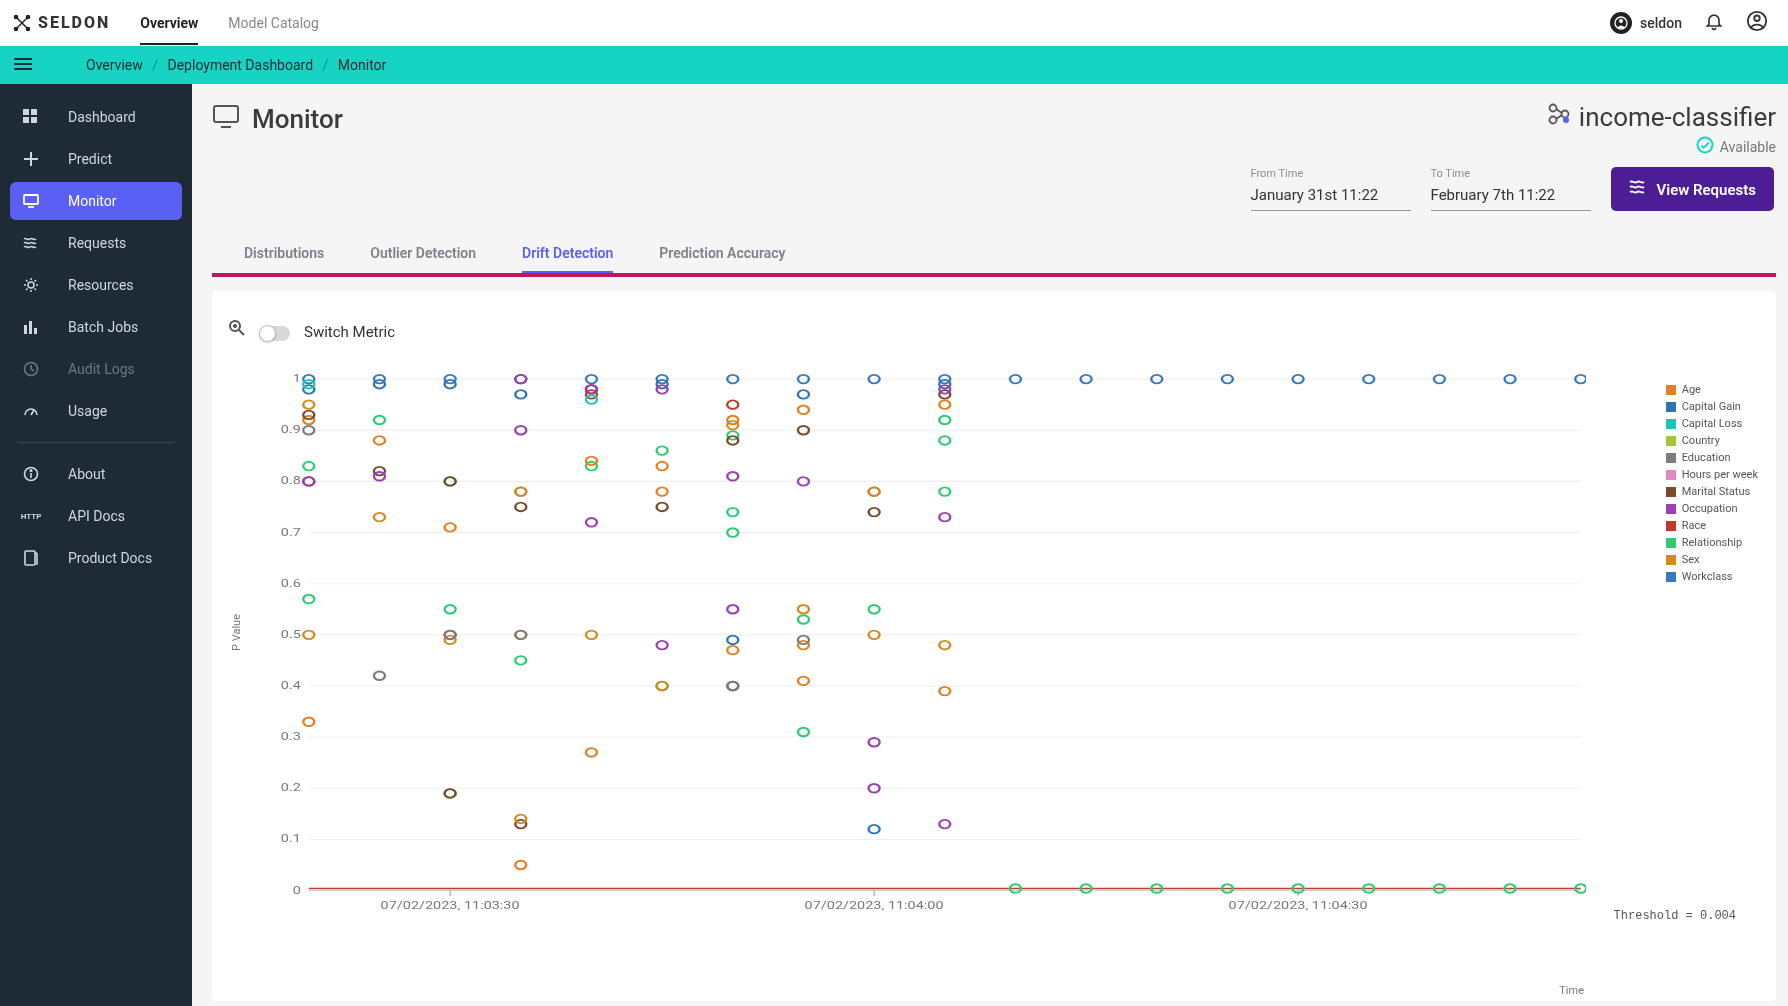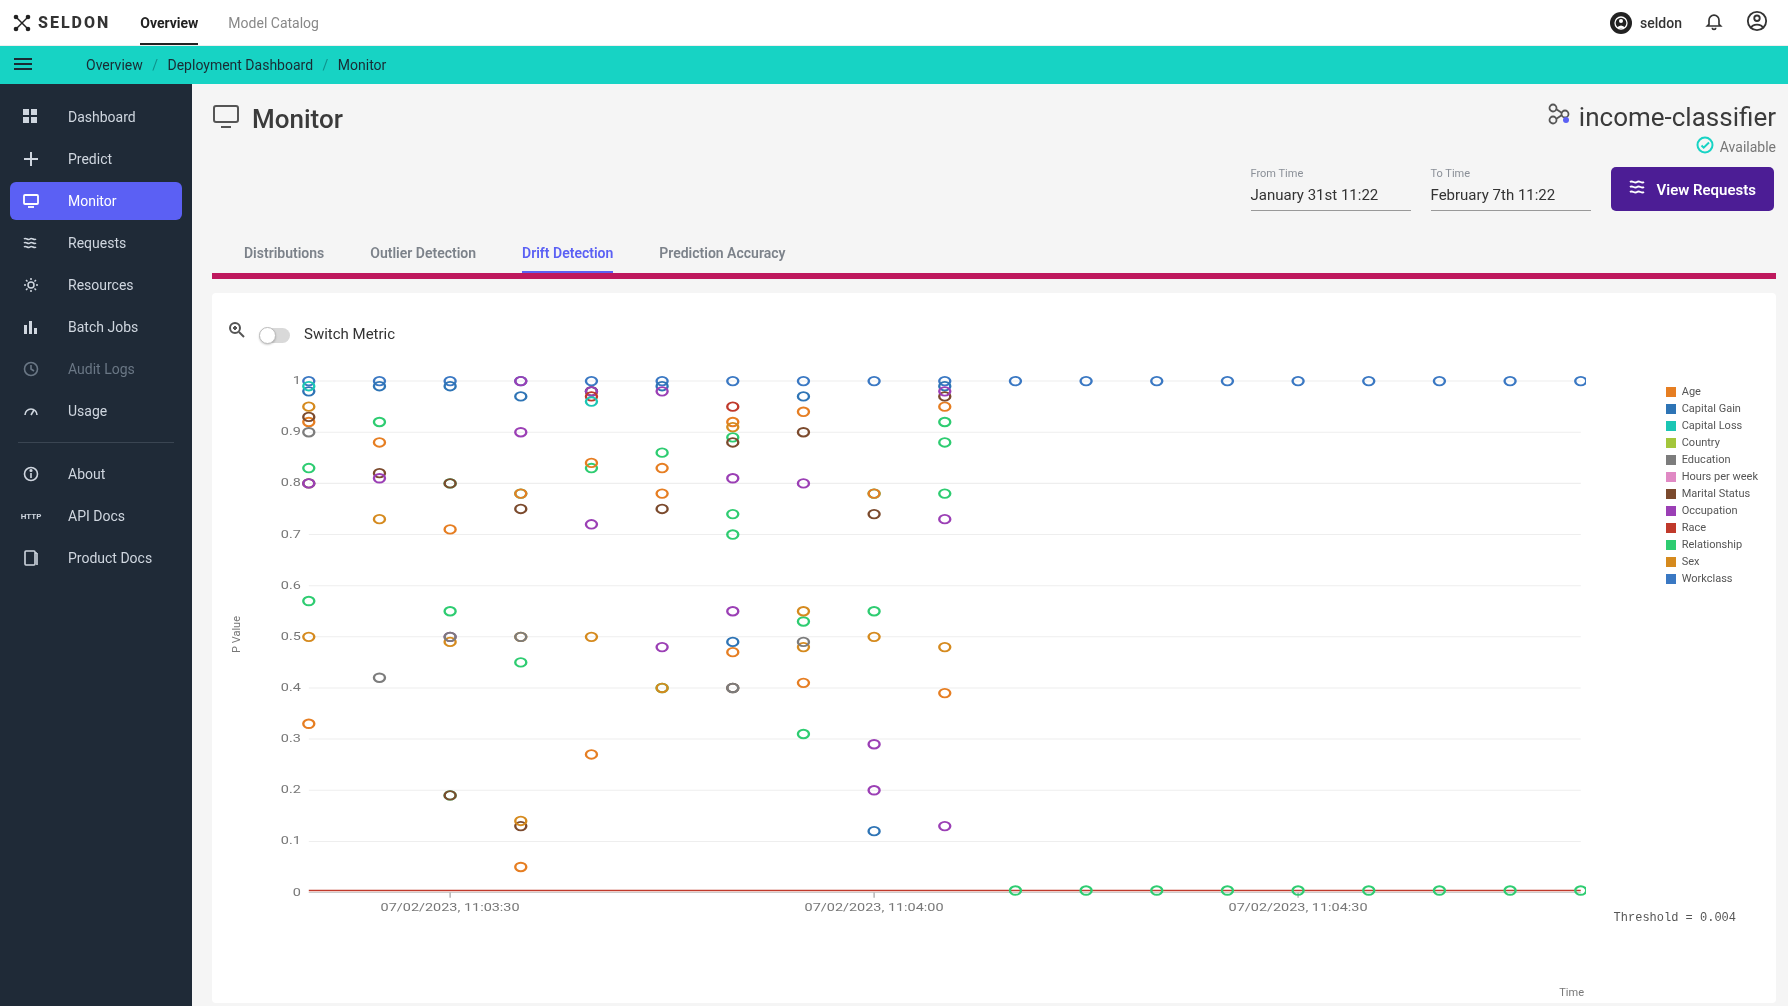--- a/index.html
+++ b/index.html
@@ -33,21 +33,21 @@
   .deploy { }
   .deploy-name { display: flex; align-items: center; gap: 8px; font-size: 26px; color: #3b3b3b; }
   .status-row { display: flex; align-items: center; gap: 6px; justify-content: flex-end; margin-top: 4px; font-size: 14px; color: #777; }
 
   .controls-row { display: flex; justify-content: flex-end; align-items: flex-end; gap: 20px; margin-top: 10px; margin-right: 2px; }
   .time-field { display: flex; flex-direction: column; }
   .time-label { font-size: 11px; color: #8a8f97; margin-bottom: 2px; }
   .time-value { font-size: 15px; color: #333; border-bottom: 1.5px solid #999; padding: 4px 0 6px; min-width: 160px; cursor:pointer; }
   .view-btn { background: #4c1d95; color: #fff; border-radius: 5px; padding: 12px 18px; display: flex; align-items: flex-end; gap: 10px; font-weight: 600; font-size: 15px; cursor: pointer; }
 
-  .tabs { display: flex; gap: 46px; margin-top: 34px; padding-left: 32px; border-bottom: 6px solid #be185d; font-size: 14px; }
+  .tabs { display: flex; gap: 46px; margin-top: 34px; padding-left: 32px; border-bottom: 4px solid #be185d; font-size: 14px; }
   .tab { color: #7c828a; padding-bottom: 10px; cursor: pointer; font-weight: 600; }
   .tab.active { color: #5b60f4; border-bottom: 2.8px solid #5b60f4; }
 
   .chart-card { background: #fff; border-radius: 4px; margin-top: 14px; padding: 14px 18px 18px; height: 710px; position: relative; }
   .chart-title { text-align: center; font-size: 12px; color: #5a5f67; letter-spacing: 1px; }
   .chart-toolbar { display: flex; align-items: flex-end; gap: 14px; position: absolute; top: 28px; left: 16px; }
   .switch { width: 30px; height: 15px; background: #d9d9d9; border-radius: 10px; position: relative; cursor:pointer; }
   .switch::after { content:''; position:absolute; width:15px; height:15px; background:#fff; border:1px solid #bbb; border-radius:50%; left:-1px; top:-1px; box-shadow:0 1px 2px rgba(0,0,0,.2); }
   .switch-label { font-size: 15px; color: #333; }
 

